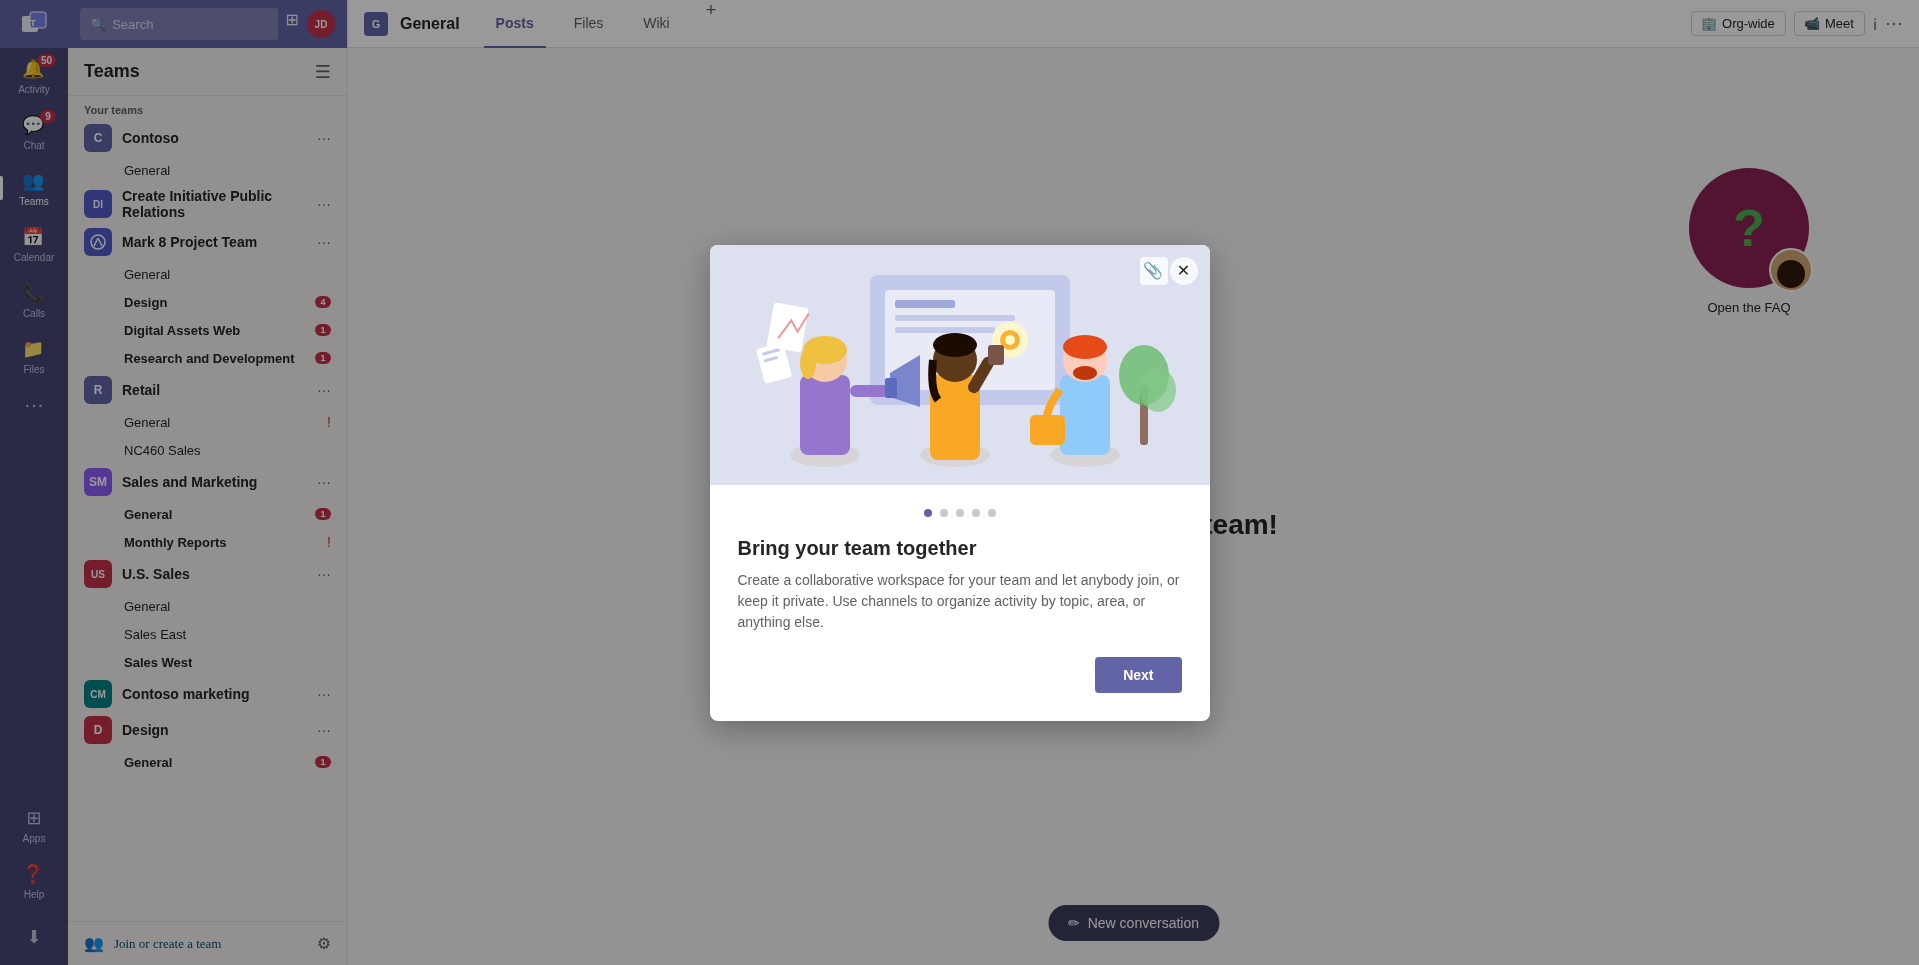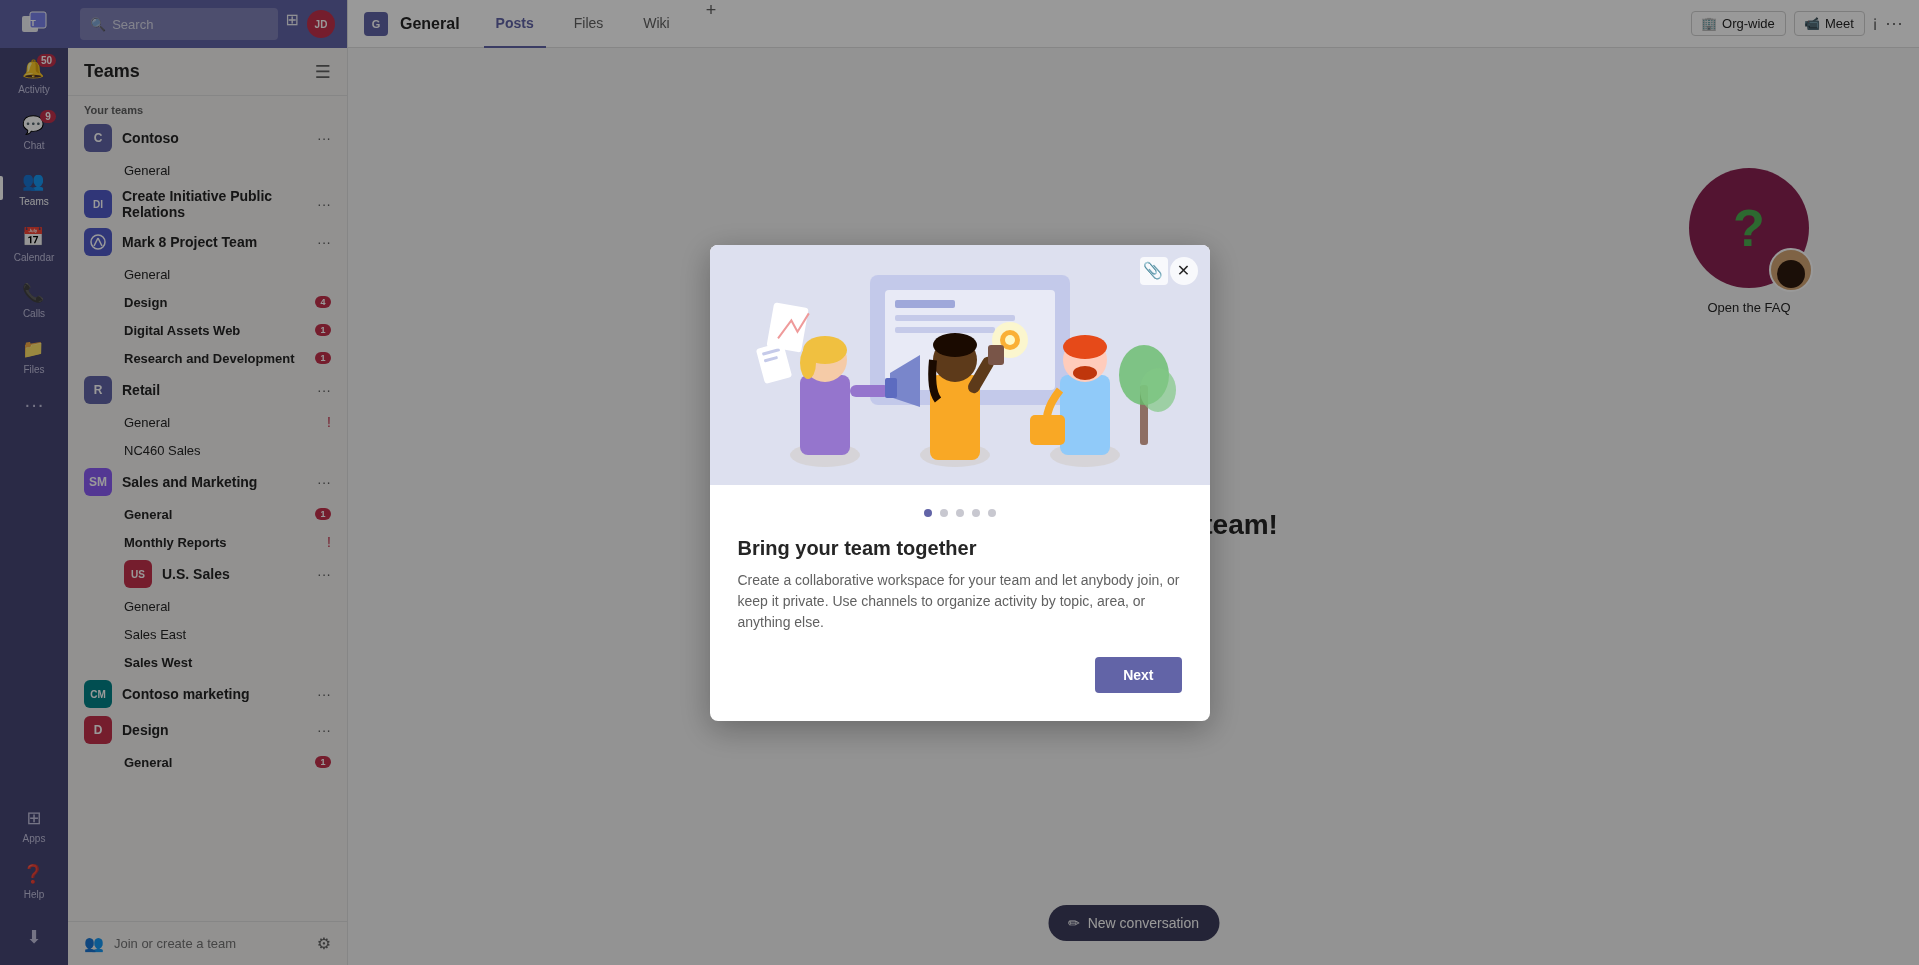--- a/index.html
+++ b/index.html
@@ -151,21 +151,21 @@
     .channel-alert { color: #c4314b; font-size: 14px; }
     .sidebar-footer {
       padding: 12px 16px;
       border-top: 1px solid #e0e0e0;
       display: flex;
       align-items: center;
       gap: 10px;
       cursor: pointer;
     }
     .footer-icon { color: #616161; font-size: 16px; }
-    .footer-text { font-size: 13px; color: #737373; flex: 1; }
+    .footer-text { font-size: 13px; color: #0c4a6e; flex: 1; font-family: Liberation Serif, serif; }
     .footer-gear { color: #616161; font-size: 16px; }
 
     
     .main-content {
       flex: 1;
       display: flex;
       flex-direction: column;
       background: white;
       position: relative;
     }
@@ -524,21 +524,21 @@
       <div class="channel-item">
         <span class="channel-name bold">General</span>
         <span class="channel-badge">1</span>
       </div>
       <div class="channel-item">
         <span class="channel-name bold">Monthly Reports</span>
         <span class="channel-alert">!</span>
       </div>
 
       <div class="team-item">
-        <div class="team-avatar" style="background:#c4314b; font-size:10px;margin-left:40px;">US</div>
+        <div class="team-avatar" style="background:#c4314b; font-size:10px;">US</div>
         <span class="team-name">U.S. Sales</span>
         <span class="team-more">···</span>
       </div>
       <div class="channel-item">
         <span class="channel-name">General</span>
       </div>
       <div class="channel-item">
         <span class="channel-name">Sales East</span>
       </div>
       <div class="channel-item">

